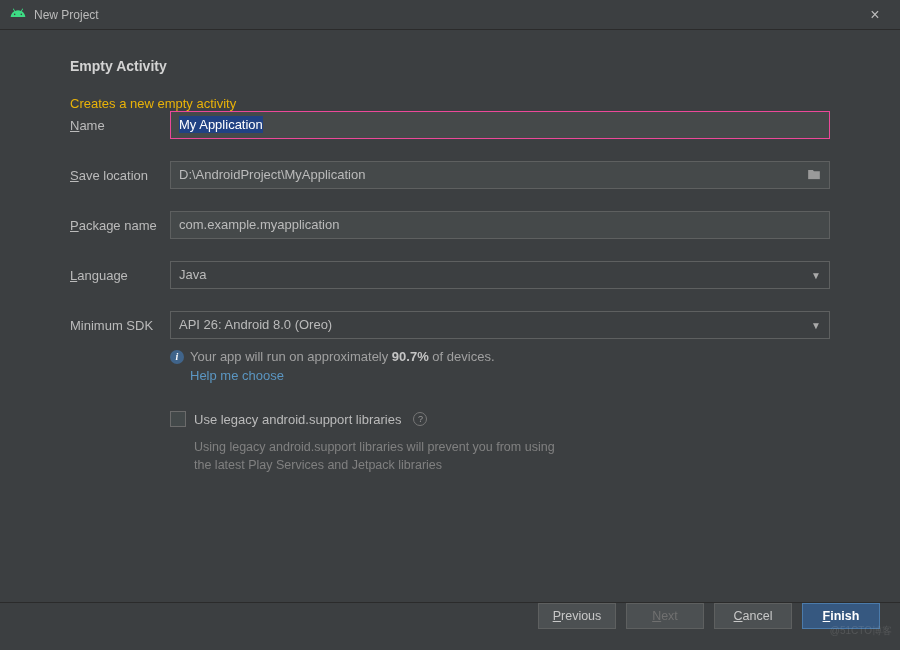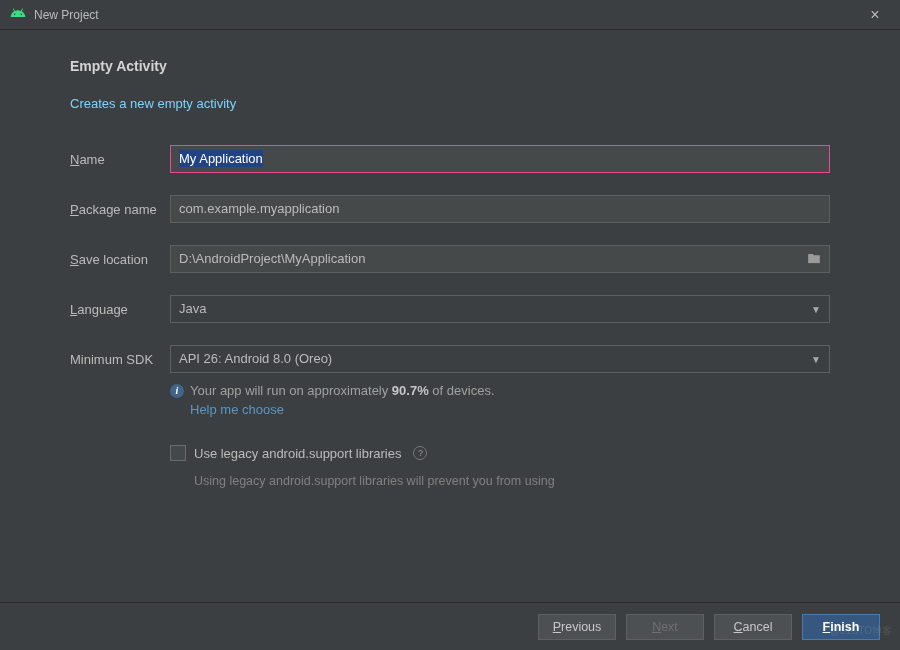--- a/index.html
+++ b/index.html
@@ -24,21 +24,21 @@
     display: flex; align-items: center; justify-content: center;
   }
   .content {
     padding: 28px 70px 0 70px;
   }
   .heading {
     color: #d3d3d3; font-weight: bold; font-size: 14px;
     margin-bottom: 22px;
   }
   .subheading {
-    color: #7dd3fc; font-size: 13px; margin-bottom: 34px;
+    color: #eab308; font-size: 13px; 
   }
   .form-row {
     display: flex; align-items: center; margin-bottom: 22px;
   }
   .form-label {
     width: 100px; color: #bbbbbb; font-size: 13px;
   }
   .form-label .u { text-decoration: underline; }
   .text-input {
     flex: 1; background: #45494a; border: 1px solid #5e6060;
@@ -97,21 +97,21 @@
     display: inline-flex; align-items: center; justify-content: center;
     margin-left: 4px;
   }
   .legacy-desc {
     color: #808080; font-size: 12.5px; line-height: 1.4;
     margin-left: 24px; margin-top: 12px;
   }
   .footer {
     position: absolute; bottom: 0; left: 0; right: 0;
     height: 48px; border-top: 1px solid #2b2b2b;
-    display: flex; align-items: center; justify-content: flex-end;
+    display: flex; justify-content: flex-end;
     gap: 10px; padding: 0 20px; background: #3c3f41;
   }
   .btn {
     min-width: 78px; height: 26px;
     background: #4c5052; border: 1px solid #5e6060;
     color: #c8c8c8; font-size: 12.5px;
     display: flex; align-items: center; justify-content: center;
     cursor: pointer;
   }
   .btn.disabled { color: #707070; cursor: default; }
@@ -144,39 +144,39 @@
   <div class="subheading">Creates a new empty activity</div>
 
   <div class="form-row">
     <div class="form-label"><span class="u">N</span>ame</div>
     <div class="text-input focused">
       <span class="selected">My Application</span>
     </div>
   </div>
 
   <div class="form-row">
-    <div class="form-label"><span class="u">P</span>ackage name</div>
-    <div class="text-input">
-      <span class="val">com.example.myapplication</span>
-    </div>
-  </div>
-
-  <div class="form-row">
     <div class="form-label"><span class="u">S</span>ave location</div>
     <div class="text-input with-icon">
       <span class="val">D:\AndroidProject\MyApplication</span>
       <span class="folder-icon">
         <svg width="14" height="12" viewBox="0 0 24 20">
             <path fill="#9a9a9a" d="M10 4H2v16h20V6H12l-2-2z"></path>
           </svg>
       </span>
     </div>
   </div>
 
   <div class="form-row">
+    <div class="form-label"><span class="u">P</span>ackage name</div>
+    <div class="text-input">
+      <span class="val">com.example.myapplication</span>
+    </div>
+  </div>
+
+  <div class="form-row">
     <div class="form-label"><span class="u">L</span>anguage</div>
     <div class="select">
       <span>Java</span>
       <span class="chev">▼</span>
     </div>
   </div>
 
   <div class="form-row">
     <div class="form-label">Minimum SDK</div>
     <div class="select">
@@ -194,20 +194,21 @@
     </div>
     <span class="help-link">Help me choose</span>
 
     <div class="checkbox-row">
       <span class="checkbox"></span>
       <span>Use legacy android.support libraries</span>
       <span class="help-circle">?</span>
     </div>
     <div class="legacy-desc">
       <span>Using legacy android.support libraries will prevent you from using</span><br>
+      <span>the latest Play Services and Jetpack libraries</span>
     </div>
   </div>
 </div>
 
 <div class="footer">
   <div class="btn">
       <span><span class="u">P</span>revious</span>
     </div>
   <div class="btn disabled">
       <span><span class="u">N</span>ext</span>

